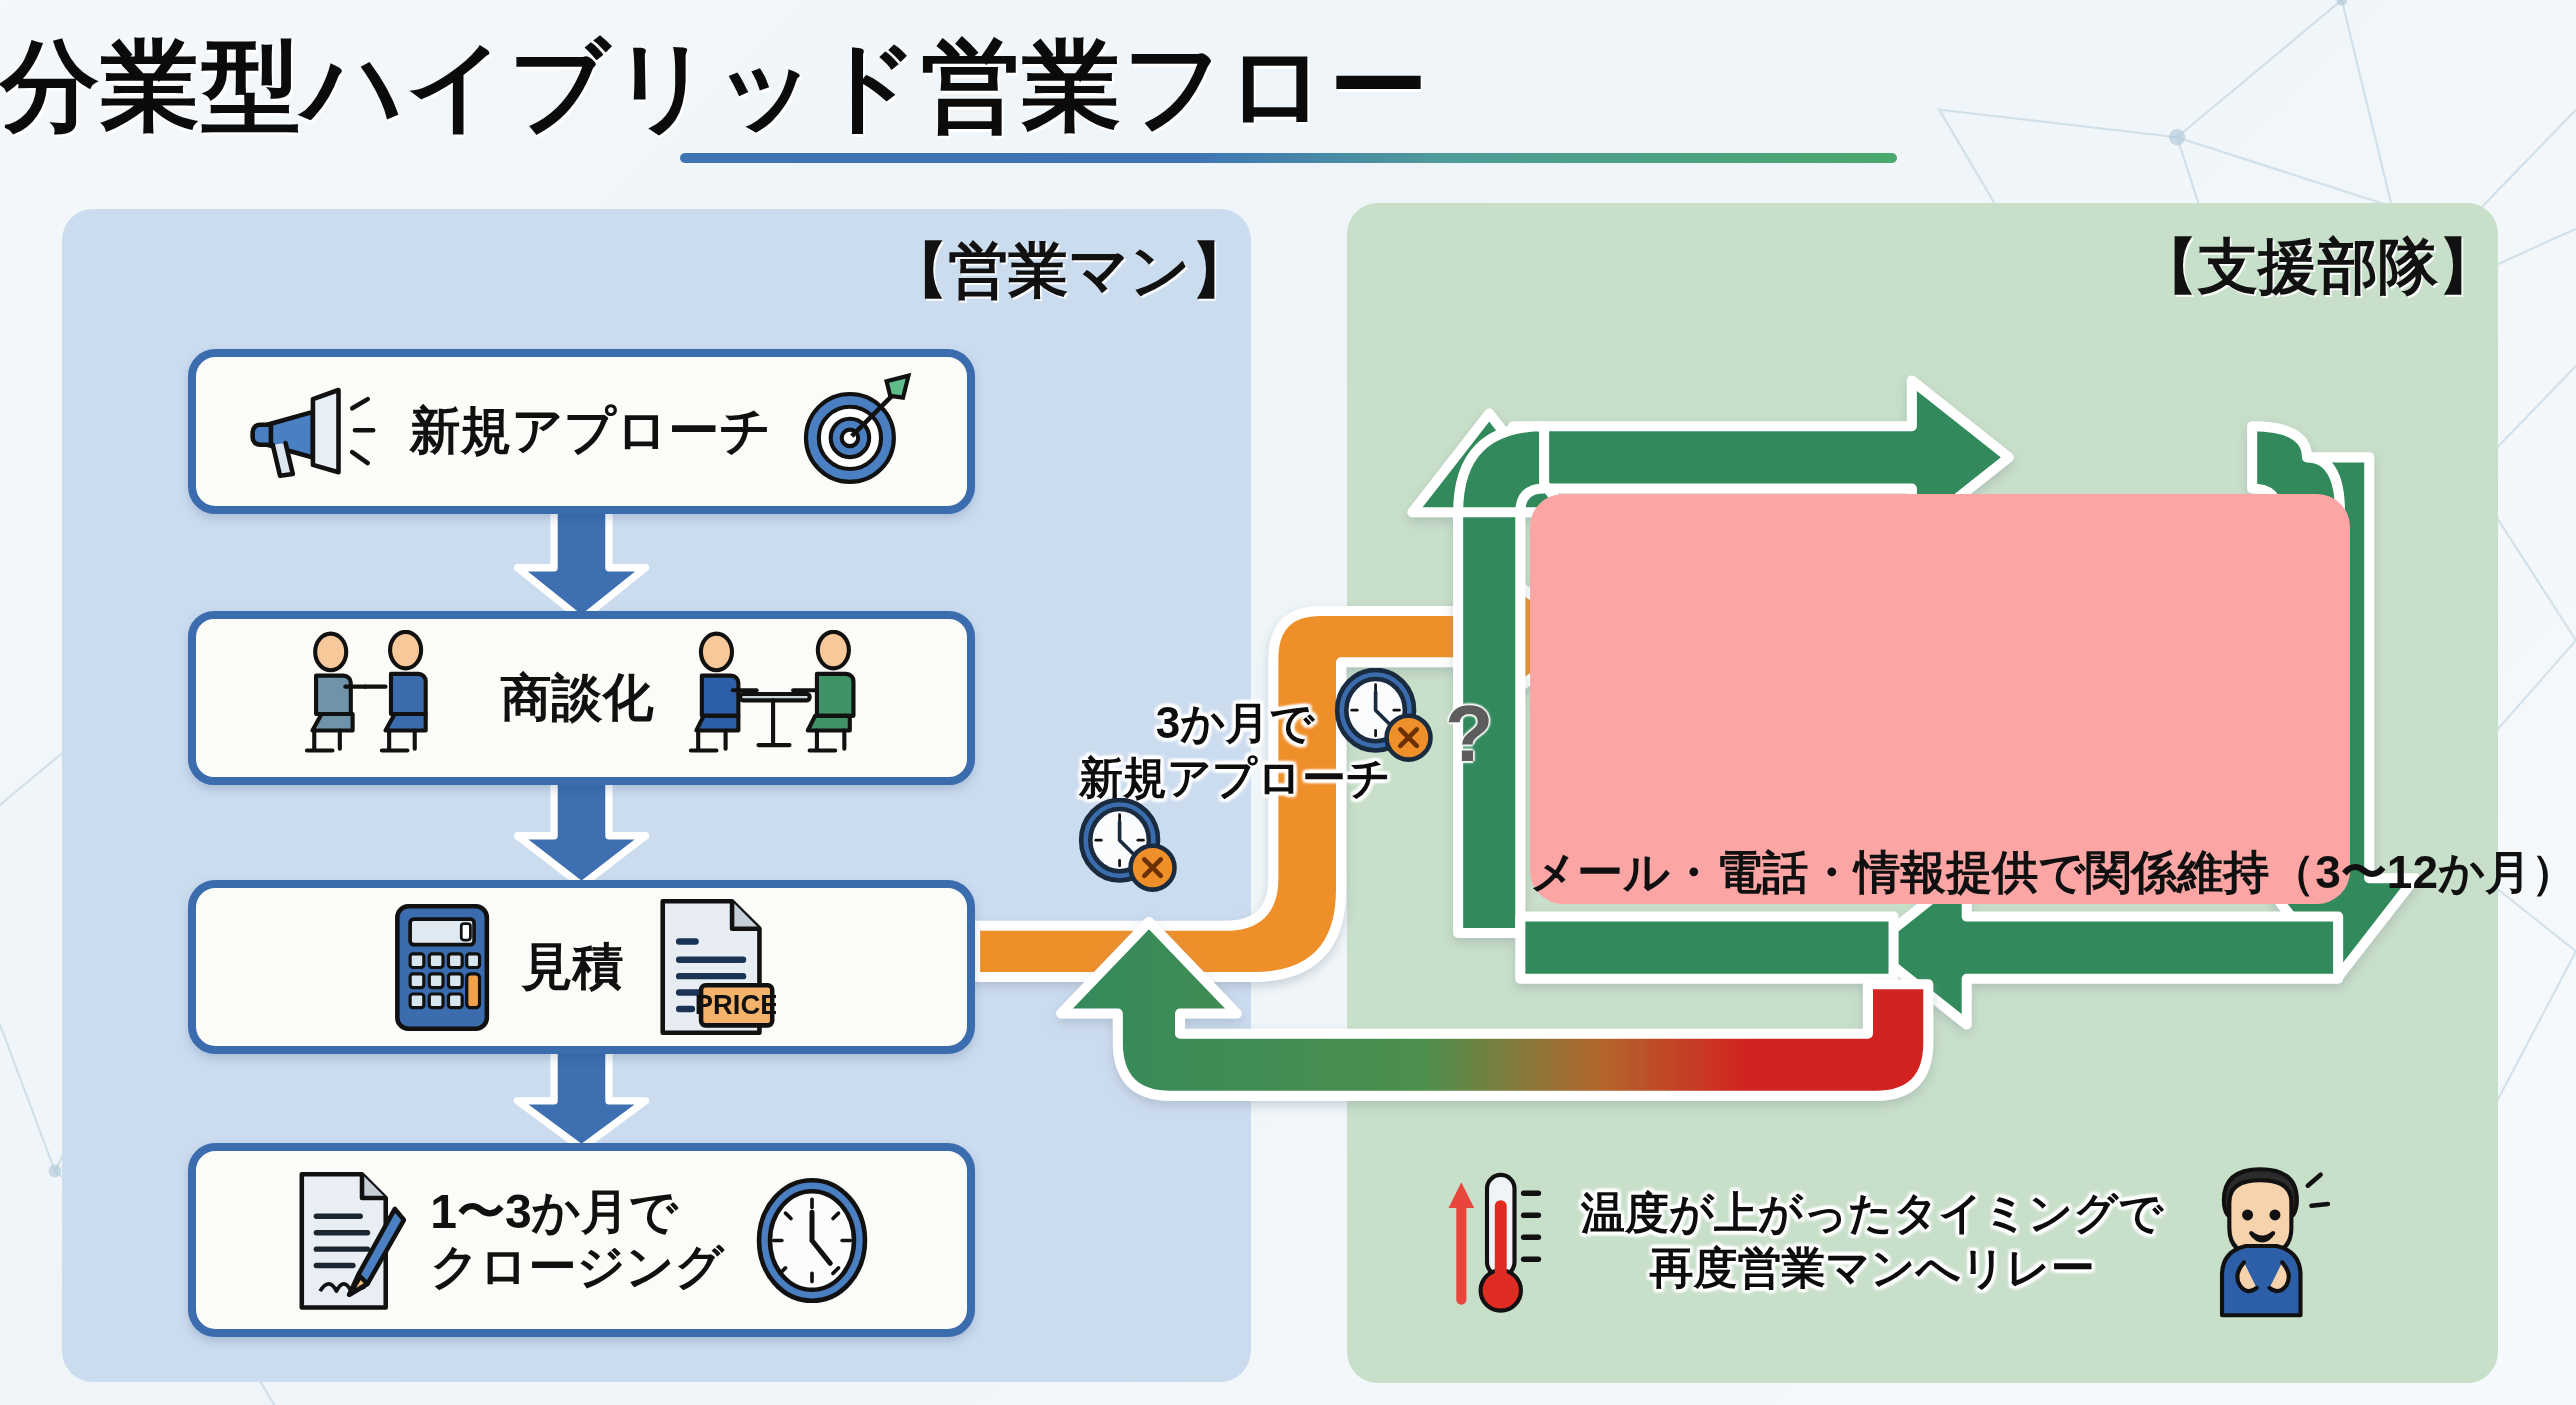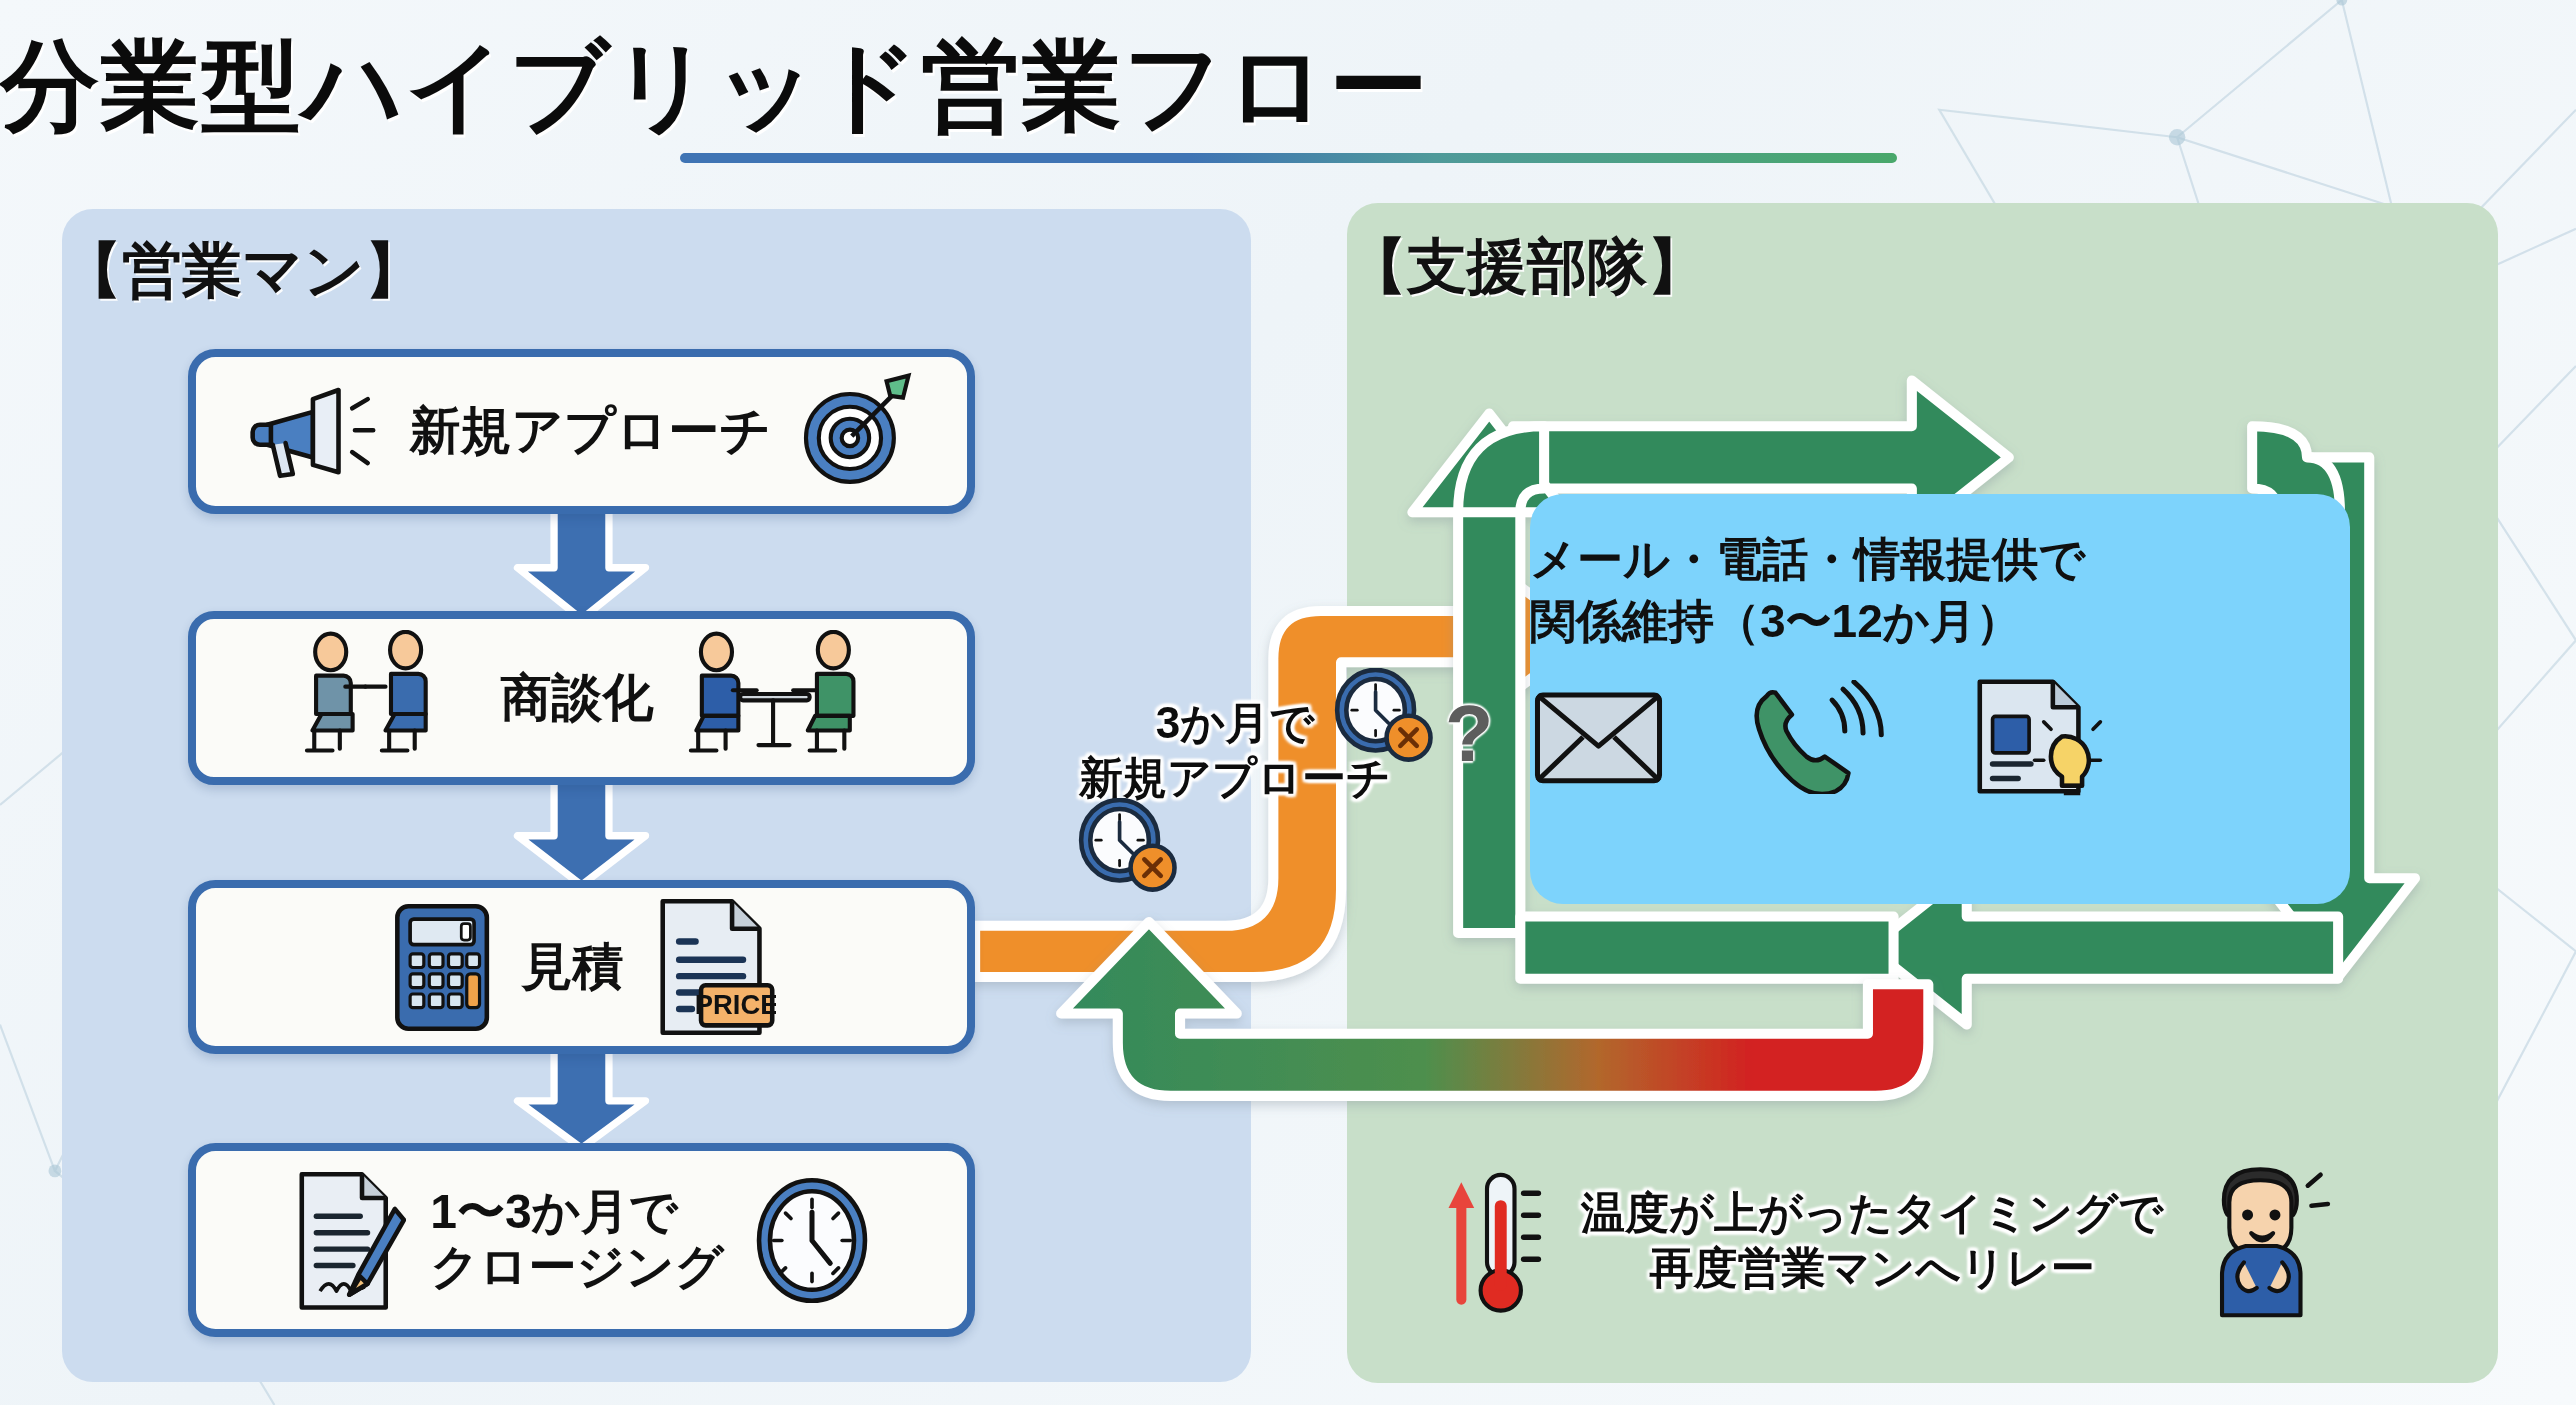--- a/index.html
+++ b/index.html
@@ -20,21 +20,21 @@
   .title-rule{
     width:1217px;height:10px;margin:12.8px auto 0;border-radius:5.5px;
     background:linear-gradient(90deg,#3f74b4 0%,#3f74b4 42%,#4f9a9a 62%,#49a86b 100%);
   }
 
   
   .panel{position:absolute;border-radius:31px;z-index:1;}
   #panel-sales{left:62px;top:209px;width:1189px;height:1173px;background:#ccdcef;}
   #panel-support{left:1347px;top:203px;width:1151px;height:1180px;background:#c8dfc9;}
   .panel-title{
-    position:absolute;width:100%;text-align:left;font-size:60px;font-weight:700;
+    position:absolute;width:100%;text-align:right;font-size:60px;font-weight:700;
     color:#111;text-shadow:1.8px 1.8px 0 rgba(255,255,255,.9);z-index:5;white-space:nowrap;
   }
 
   
   .card{
     position:absolute;z-index:4;background:#fbfbf8;border:8.2px solid #3a6cae;
     border-radius:27.4px;box-shadow:0 4.6px 9.1px rgba(30,60,110,.18);
     display:flex;align-items:center;justify-content:center;gap:24px;padding:0 24px;
     box-sizing:border-box;
   }
@@ -55,22 +55,22 @@
   #barrow1{top:509px;height:112px;}
   #barrow2{top:779px;height:108px;}
   #barrow3{top:1048px;height:102px;}
 
   
   #flow{position:absolute;inset:0;z-index:2;pointer-events:none;}
 
   
   #support-box{
     position:absolute;left:1530px;top:494px;width:820px;height:410px;
-    background:#7dd3fc;border-radius:33px;z-index:4;
-    display:flex;flex-direction:column;align-items:flex-start;justify-content:flex-start;
+    background:#fca5a5;border-radius:33px;z-index:4;
+    display:flex;flex-direction:row;align-items:flex-end;justify-content:flex-start;
     padding-top:35px;box-sizing:border-box;
   }
   #support-box .stxt{
     font-size:46px;font-weight:700;color:#101010;line-height:1.34;text-align:center;white-space:nowrap;
   }
   #support-icons{display:flex;align-items:center;justify-content:center;gap:79px;margin-top:24px;}
 
   
   .flabel{position:absolute;z-index:6;margin-left:27px;}
   .flabel .ltxt{

